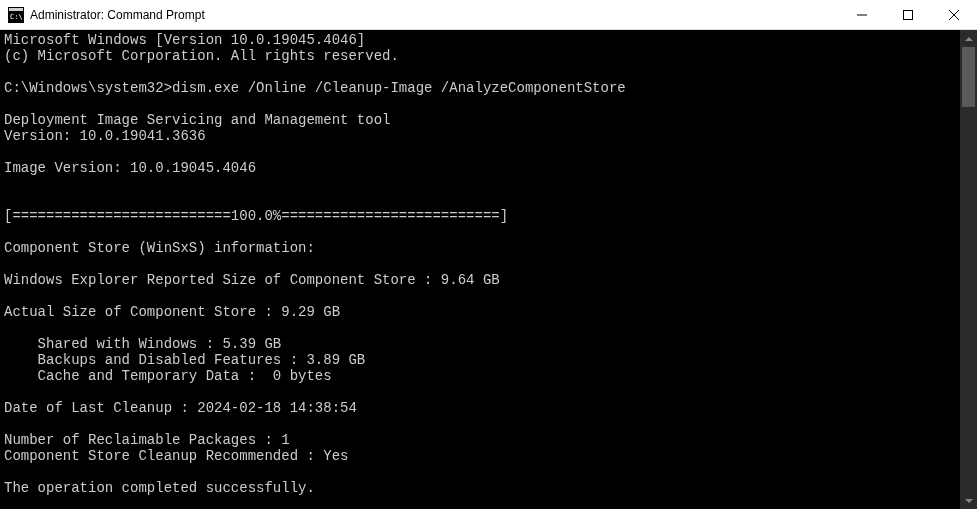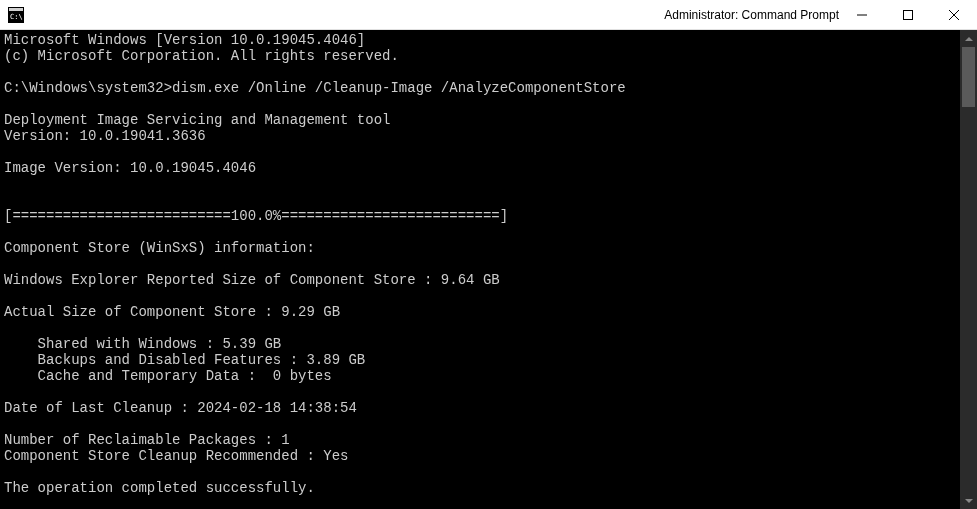--- a/index.html
+++ b/index.html
@@ -32,21 +32,20 @@
       justify-content: center;
     }
     .titlebar-icon svg {
       width: 16px;
       height: 16px;
     }
     .titlebar-title {
       font-size: 12px;
       color: #000000;
       flex: 1;
-      text-align: right;
     }
     .titlebar-controls {
       display: flex;
       height: 100%;
     }
     .titlebar-btn {
       width: 46px;
       height: 100%;
       display: flex;
       align-items: center;

